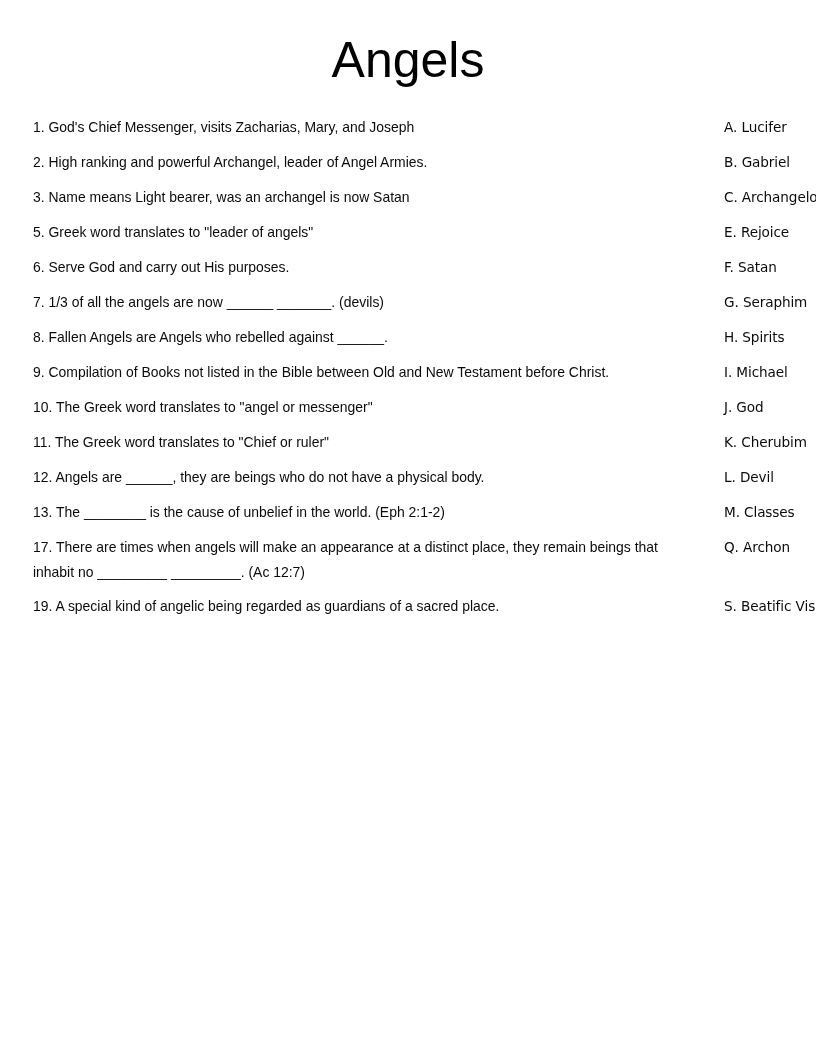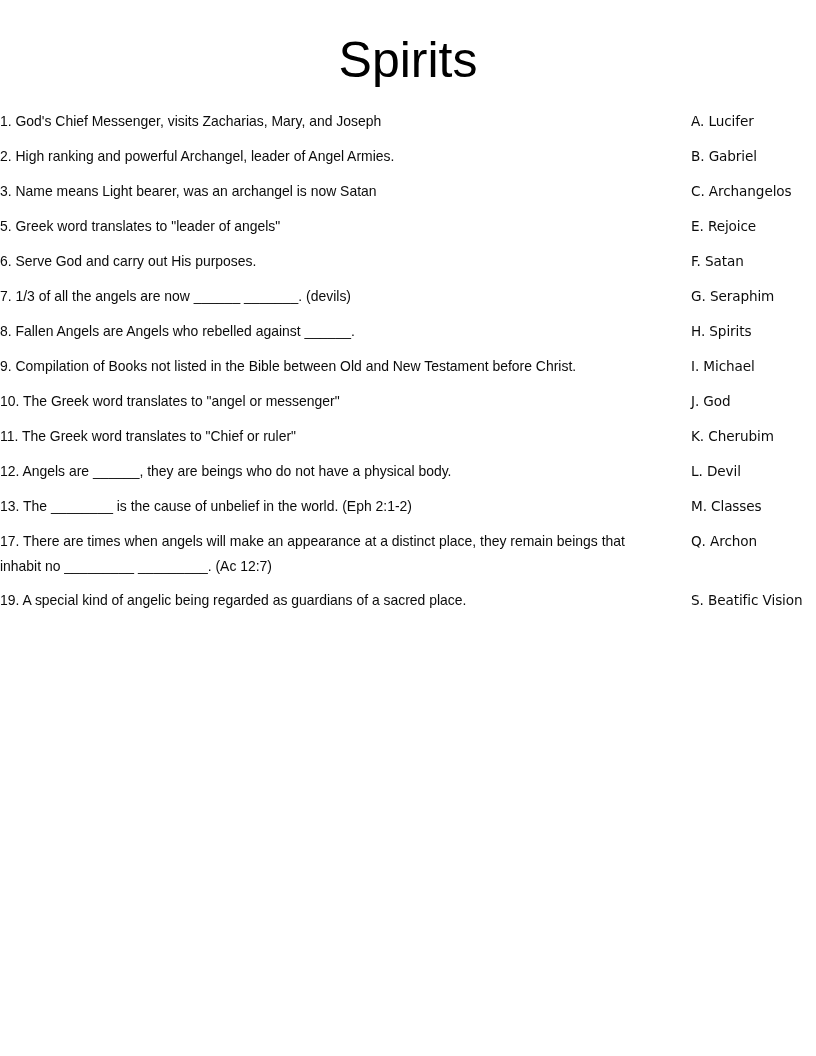--- a/index.html
+++ b/index.html
@@ -35,22 +35,23 @@
     line-height: 60px;
     letter-spacing: 0px;
     color: #000000;
     white-space: nowrap;
   }
 
   
   #worksheet {
     position: absolute;
     left: 0;
-    top: 104px;
+    top: 110px;
     width: 728px;
+    padding-left: 33px;
   }
 
   .qa-row {
     position: relative;
     width: 816px;
     min-height: 35px;
     box-sizing: border-box;
   }
 
   .question {
@@ -85,21 +86,21 @@
   
   .qa-row.two-line {
     min-height: 59px;
   }
 </style>
 </head>
 <body>
 
 <div id="page">
 
-  <div id="title">Spirits</div>
+  <div id="title">Angels</div>
 
   <div id="worksheet">
 
   <div class="qa-row">
         <div class="question">1. God's Chief Messenger, visits Zacharias, Mary, and Joseph</div>
         <div class="answer">A. Lucifer</div>
       </div>
       <div class="qa-row">
         <div class="question">2. High ranking and powerful Archangel, leader of Angel Armies.</div>
         <div class="answer">B. Gabriel</div>

